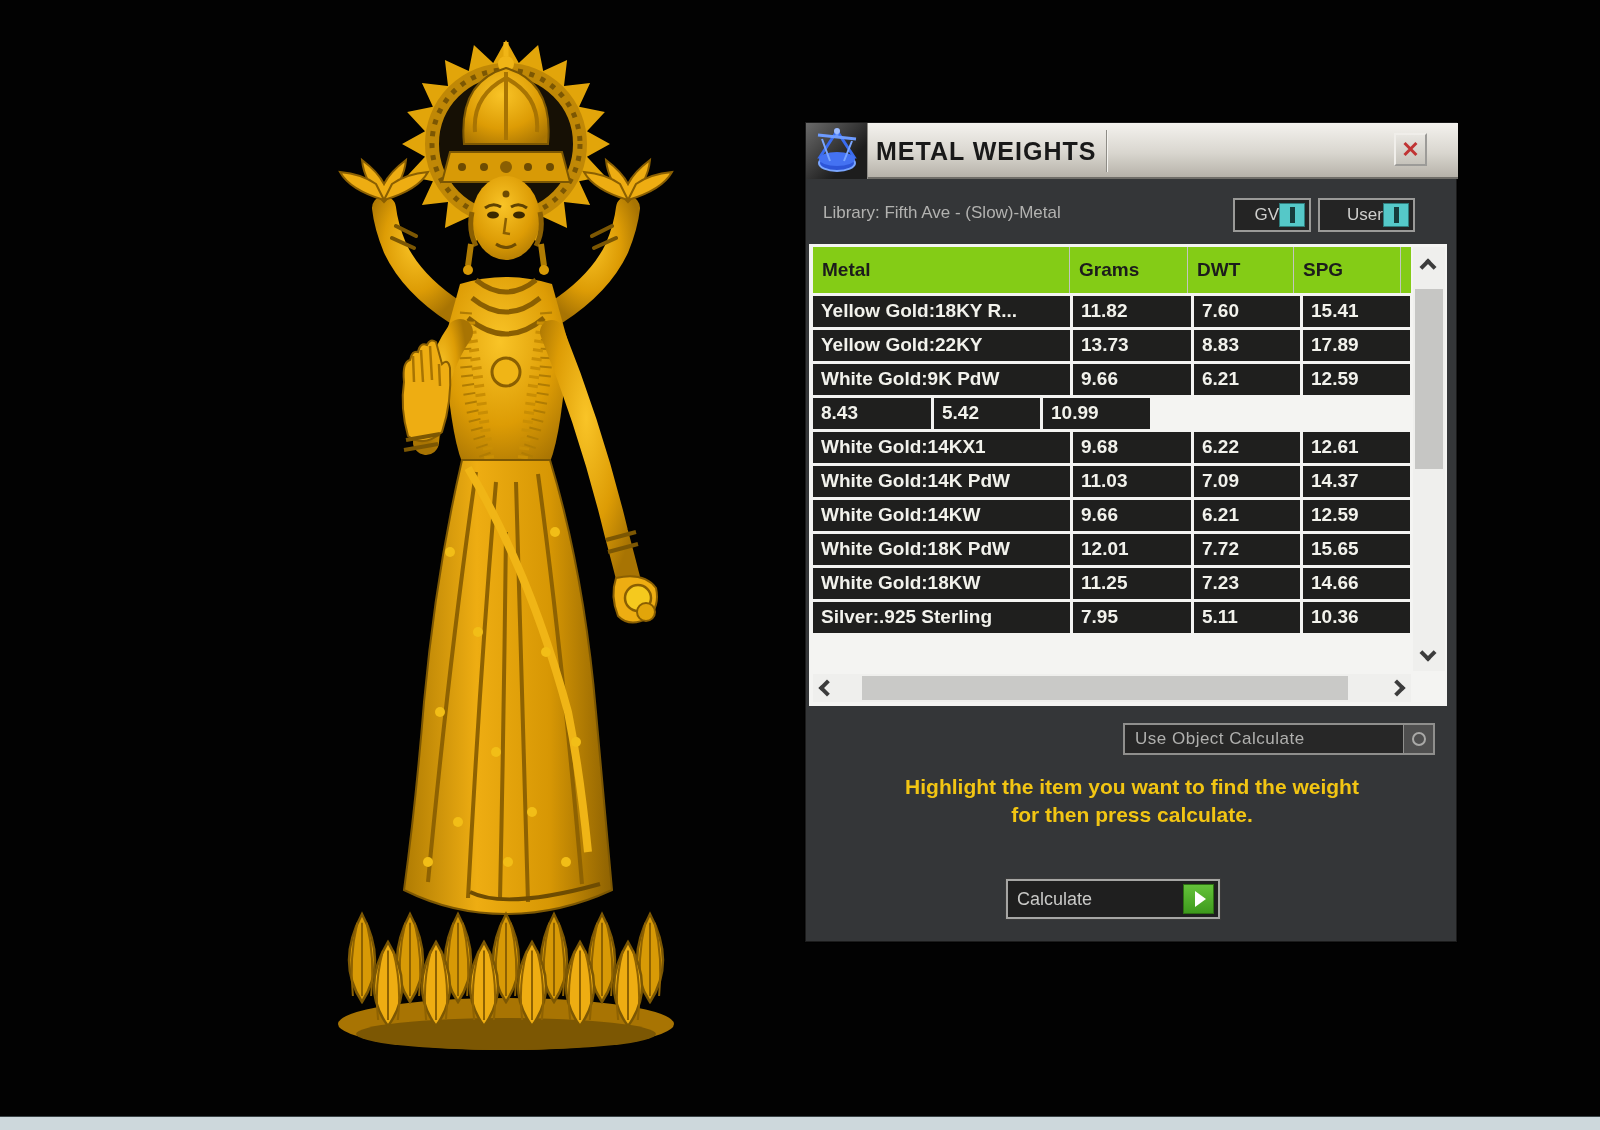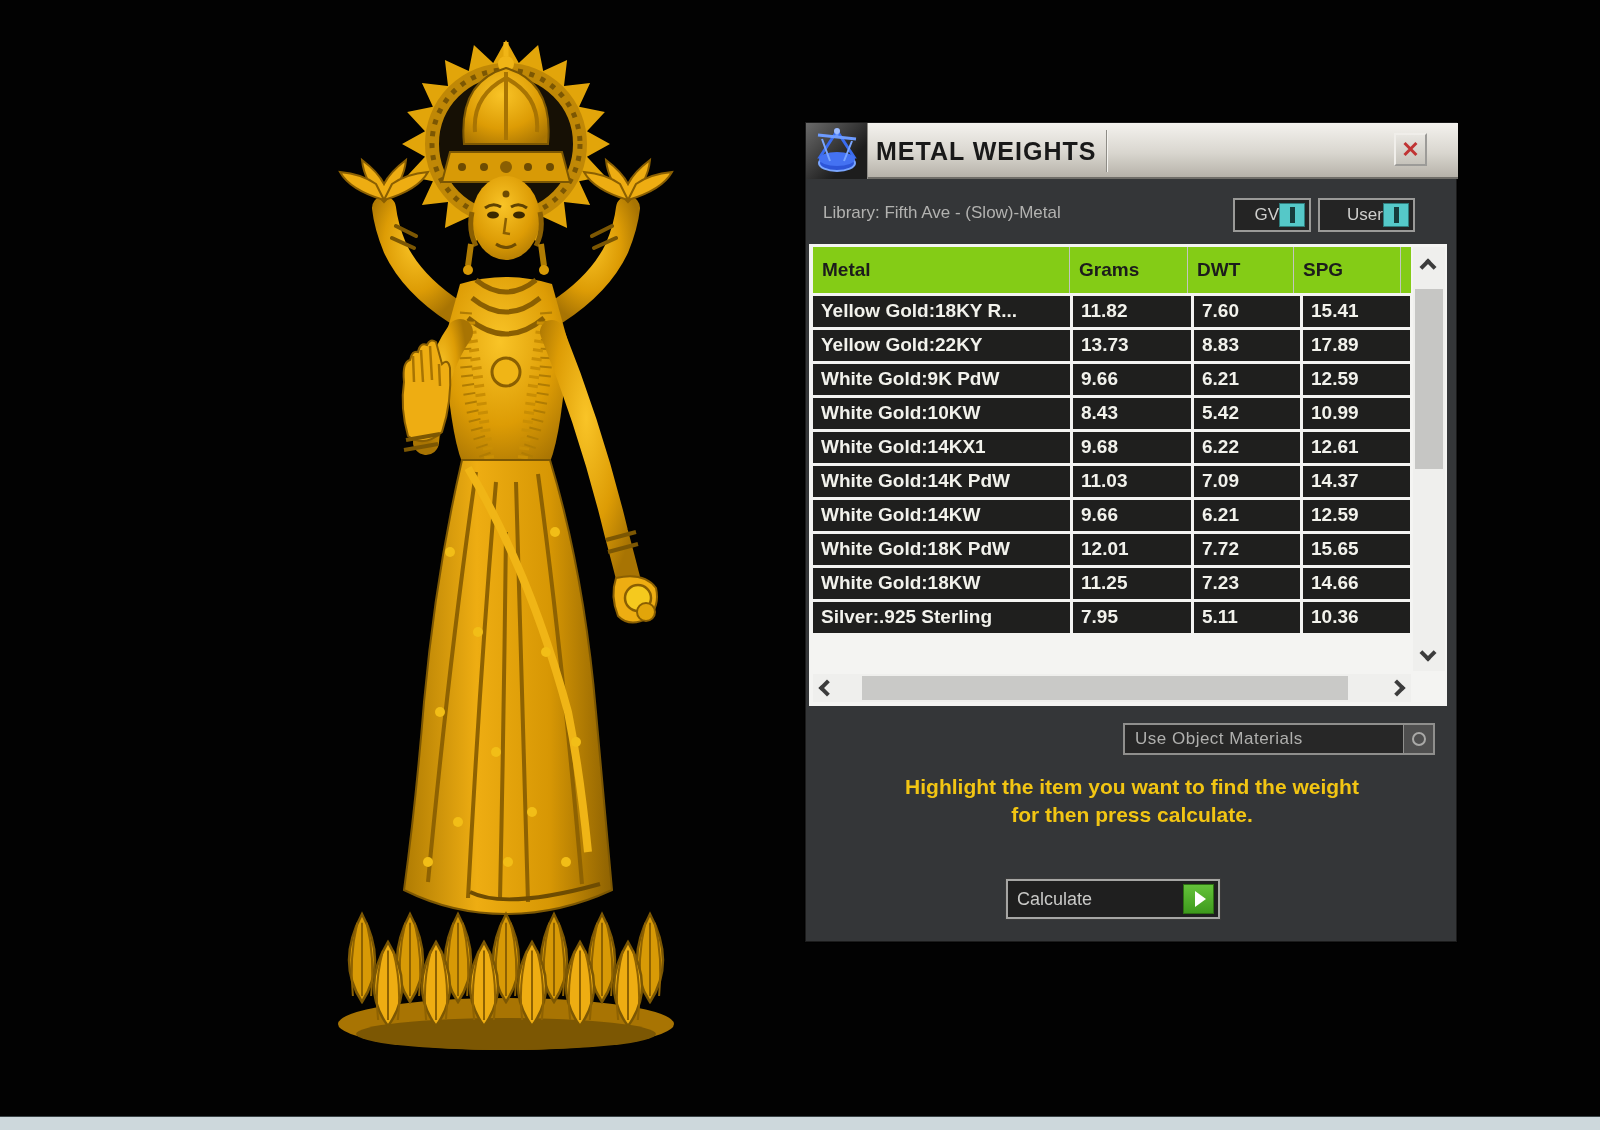--- a/index.html
+++ b/index.html
@@ -314,21 +314,20 @@
         <div class="c w-dwt">8.83</div>
         <div class="c w-spg">17.89</div>
       </div>
       <div class="trow">
         <div class="c w-metal">White Gold:9K PdW</div>
         <div class="c w-grams">9.66</div>
         <div class="c w-dwt">6.21</div>
         <div class="c w-spg">12.59</div>
       </div>
       <div class="trow">
-        <div class="c w-metal">White Gold:10KW</div>
         <div class="c w-grams">8.43</div>
         <div class="c w-dwt">5.42</div>
         <div class="c w-spg">10.99</div>
       </div>
       <div class="trow">
         <div class="c w-metal">White Gold:14KX1</div>
         <div class="c w-grams">9.68</div>
         <div class="c w-dwt">6.22</div>
         <div class="c w-spg">12.61</div>
       </div>
@@ -371,21 +370,21 @@
     </div>
 
     <div class="hscroll">
       <div class="chev chev-left"></div>
       <div class="hthumb"></div>
       <div class="chev chev-right"></div>
     </div>
   </div>
 
   <div class="use-obj-btn">
-    <span class="use-obj-label">Use Object Materials</span>
+    <span class="use-obj-label">Use Object Calculate</span>
     <span class="use-obj-ind">
         <span class="circle"></span>
       </span>
   </div>
 
   <div class="instruction">
     <div>Highlight the item you want to find the weight</div>
     <div>for then press calculate.</div>
   </div>
 

